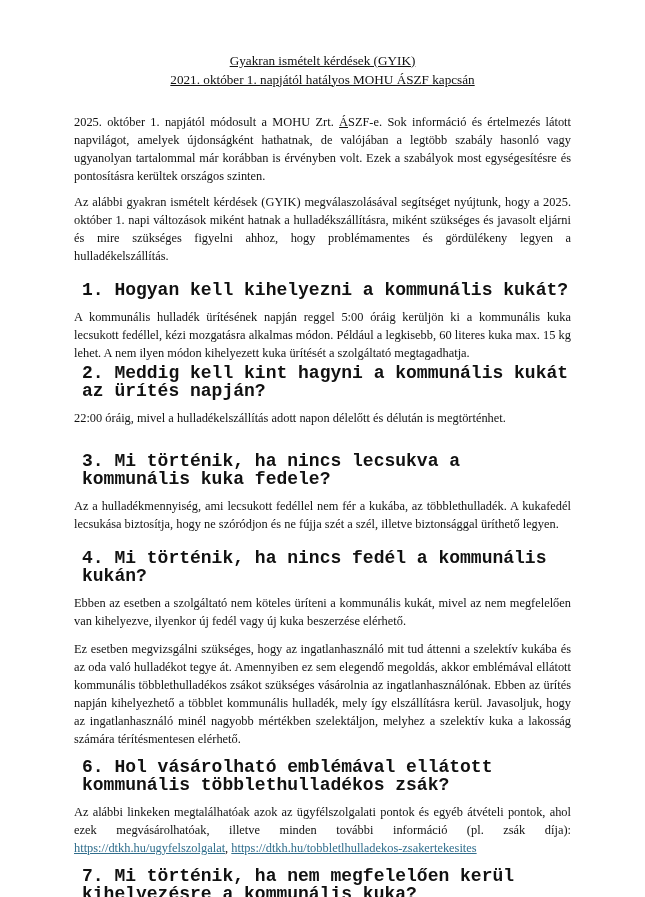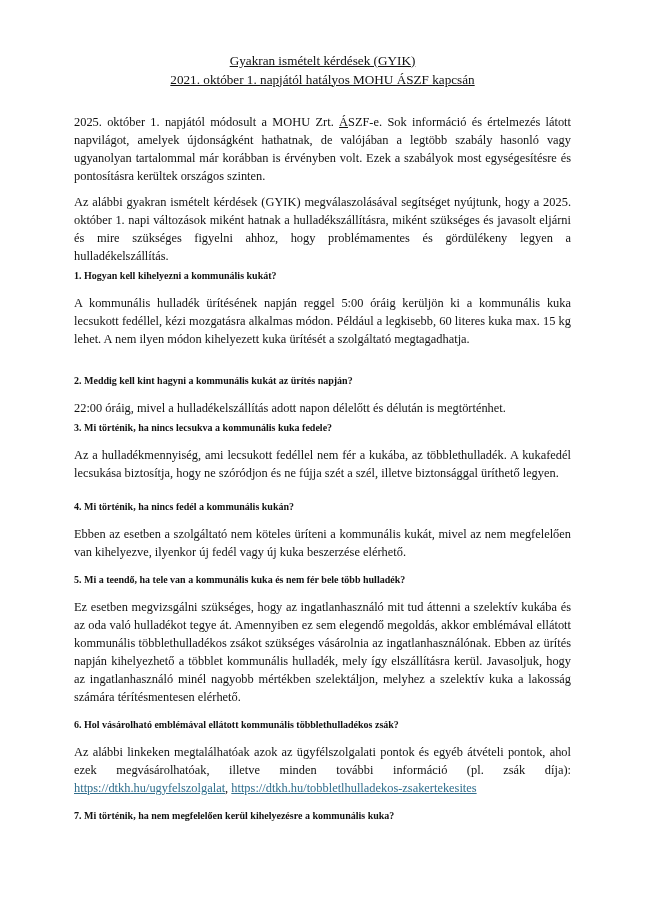--- a/index.html
+++ b/index.html
@@ -5,58 +5,57 @@
     html, body { margin: 0; padding: 0; background: #ffffff; }
     body { width: 645px; height: 897px; overflow: hidden; position: relative; }
     .page {
       position: absolute; left: 74px; top: 52px; width: 497px;
       font-family: "Liberation Serif", "DejaVu Serif", serif;
       font-size: 12.4px; line-height: 18px; color: #111111;
     }
     .title-block { text-align: center; margin-bottom: 24px; font-size: 13.2px; line-height: 18.5px; }
     .title-block div { text-decoration: underline; }
     p { margin: 0 0 8px 0; text-align: justify; }
-    h2 { font-size: 10px; font-weight: bold; margin: 0 0 9px 0; line-height: 18px; }
+    h2 { font-size: 18px; font-weight: bold; margin: 0 0 9px 8px; line-height: 18px; font-family: Liberation Mono, monospace; }
     .u { text-decoration: underline; }
     a.link { color: #2f6d8c; text-decoration: underline; margin-top: 44px; }
   </style>
 </head>
 <body>
 
 <div class="page">
   <div class="title-block">
     <div>Gyakran ismételt kérdések (GYIK)</div>
     <div>2021. október 1. napjától hatályos MOHU ÁSZF kapcsán</div>
   </div>
 
   <p><span>2025. október 1. napjától módosult a MOHU Zrt. </span><span class="u">Á</span><span>SZF-e. Sok információ és értelmezés látott napvilágot, amelyek újdonságként hathatnak, de valójában a legtöbb szabály hasonló vagy ugyanolyan tartalommal már korábban is érvényben volt. Ezek a szabályok most egységesítésre és pontosításra kerültek országos szinten.</span></p>
-  <p style="margin-bottom:2px">Az alábbi gyakran ismételt kérdések (GYIK) megválaszolásával segítséget nyújtunk, hogy a 2025. október 1. napi változások miként hatnak a hulladékszállításra, miként szükséges és javasolt eljárni és mire szükséges figyelni ahhoz, hogy problémamentes és gördülékeny legyen a hulladékelszállítás.</p>
+  <p style="margin-bottom:16px">Az alábbi gyakran ismételt kérdések (GYIK) megválaszolásával segítséget nyújtunk, hogy a 2025. október 1. napi változások miként hatnak a hulladékszállításra, miként szükséges és javasolt eljárni és mire szükséges figyelni ahhoz, hogy problémamentes és gördülékeny legyen a hulladékelszállítás.</p>
 
   <section>
     <h2>1. Hogyan kell kihelyezni a kommunális kukát?</h2>
-    <p style="margin-bottom:24px">A kommunális hulladék ürítésének napján reggel 5:00 óráig kerüljön ki a kommunális kuka lecsukott fedéllel, kézi mozgatásra alkalmas módon. Például a legkisebb, 60 literes kuka max. 15 kg lehet. A nem ilyen módon kihelyezett kuka ürítését a szolgáltató megtagadhatja.</p>
+    <p style="margin-bottom:2px">A kommunális hulladék ürítésének napján reggel 5:00 óráig kerüljön ki a kommunális kuka lecsukott fedéllel, kézi mozgatásra alkalmas módon. Például a legkisebb, 60 literes kuka max. 15 kg lehet. A nem ilyen módon kihelyezett kuka ürítését a szolgáltató megtagadhatja.</p>
   </section>
 
   <section>
     <h2>2. Meddig kell kint hagyni a kommunális kukát az ürítés napján?</h2>
-    <p style="margin-bottom:2px">22:00 óráig, mivel a hulladékelszállítás adott napon délelőtt és délután is megtörténhet.</p>
+    <p style="margin-bottom:25px">22:00 óráig, mivel a hulladékelszállítás adott napon délelőtt és délután is megtörténhet.</p>
   </section>
 
   <section>
     <h2>3. Mi történik, ha nincs lecsukva a kommunális kuka fedele?</h2>
     <p style="margin-bottom:16px">Az a hulladékmennyiség, ami lecsukott fedéllel nem fér a kukába, az többlethulladék. A kukafedél lecsukása biztosítja, hogy ne szóródjon és ne fújja szét a szél, illetve biztonsággal üríthető legyen.</p>
   </section>
 
   <section>
     <h2>4. Mi történik, ha nincs fedél a kommunális kukán?</h2>
     <p style="margin-bottom:10px">Ebben az esetben a szolgáltató nem köteles üríteni a kommunális kukát, mivel az nem megfelelően van kihelyezve, ilyenkor új fedél vagy új kuka beszerzése elérhető.</p>
   </section>
 
   <section>
-    <h2>5. Mi a teendő, ha tele van a kommunális kuka és nem fér bele több hulladék?</h2>
     <p style="margin-bottom:10px">Ez esetben megvizsgálni szükséges, hogy az ingatlanhasználó mit tud áttenni a szelektív kukába és az oda való hulladékot tegye át. Amennyiben ez sem elegendő megoldás, akkor emblémával ellátott kommunális többlethulladékos zsákot szükséges vásárolnia az ingatlanhasználónak. Ebben az ürítés napján kihelyezhető a többlet kommunális hulladék, mely így elszállításra kerül. Javasoljuk, hogy az ingatlanhasználó minél nagyobb mértékben szelektáljon, melyhez a szelektív kuka a lakosság számára térítésmentesen elérhető.</p>
   </section>
 
   <section>
     <h2>6. Hol vásárolható emblémával ellátott kommunális többlethulladékos zsák?</h2>
     <p style="margin-bottom:10px"><span>Az alábbi linkeken megtalálhatóak azok az ügyfélszolgalati pontok és egyéb átvételi pontok, ahol ezek megvásárolhatóak, illetve minden további információ (pl. zsák díja):</span> <a class="link" href="#">https://dtkh.hu/ugyfelszolgalat</a><span>, </span><a class="link" href="#">https://dtkh.hu/tobbletlhulladekos-zsakertekesites</a></p>
   </section>
 
   <section>
     <h2>7. Mi történik, ha nem megfelelően kerül kihelyezésre a kommunális kuka?</h2>

